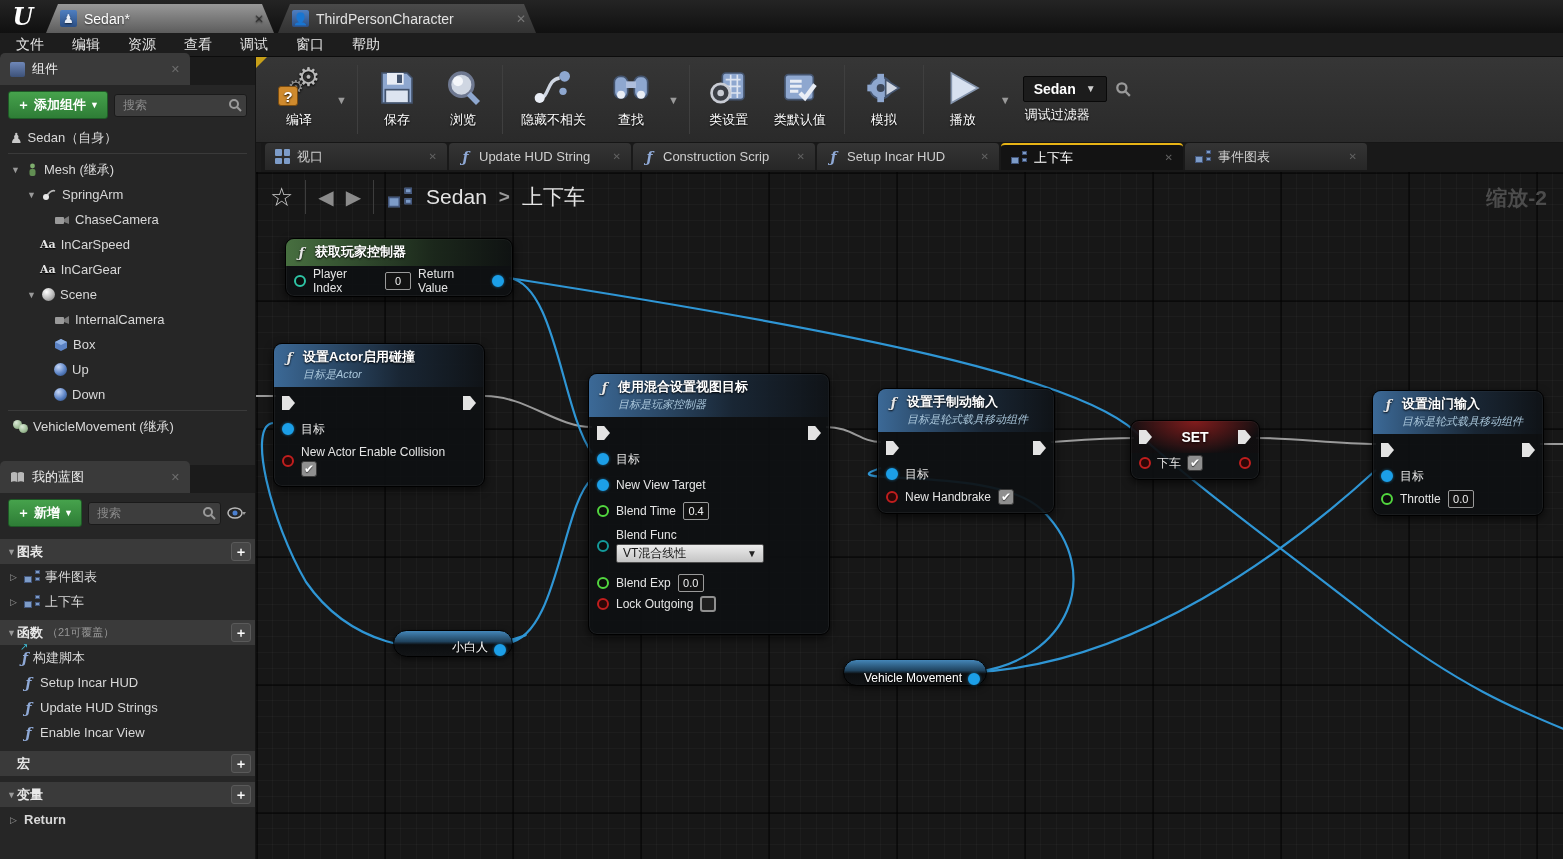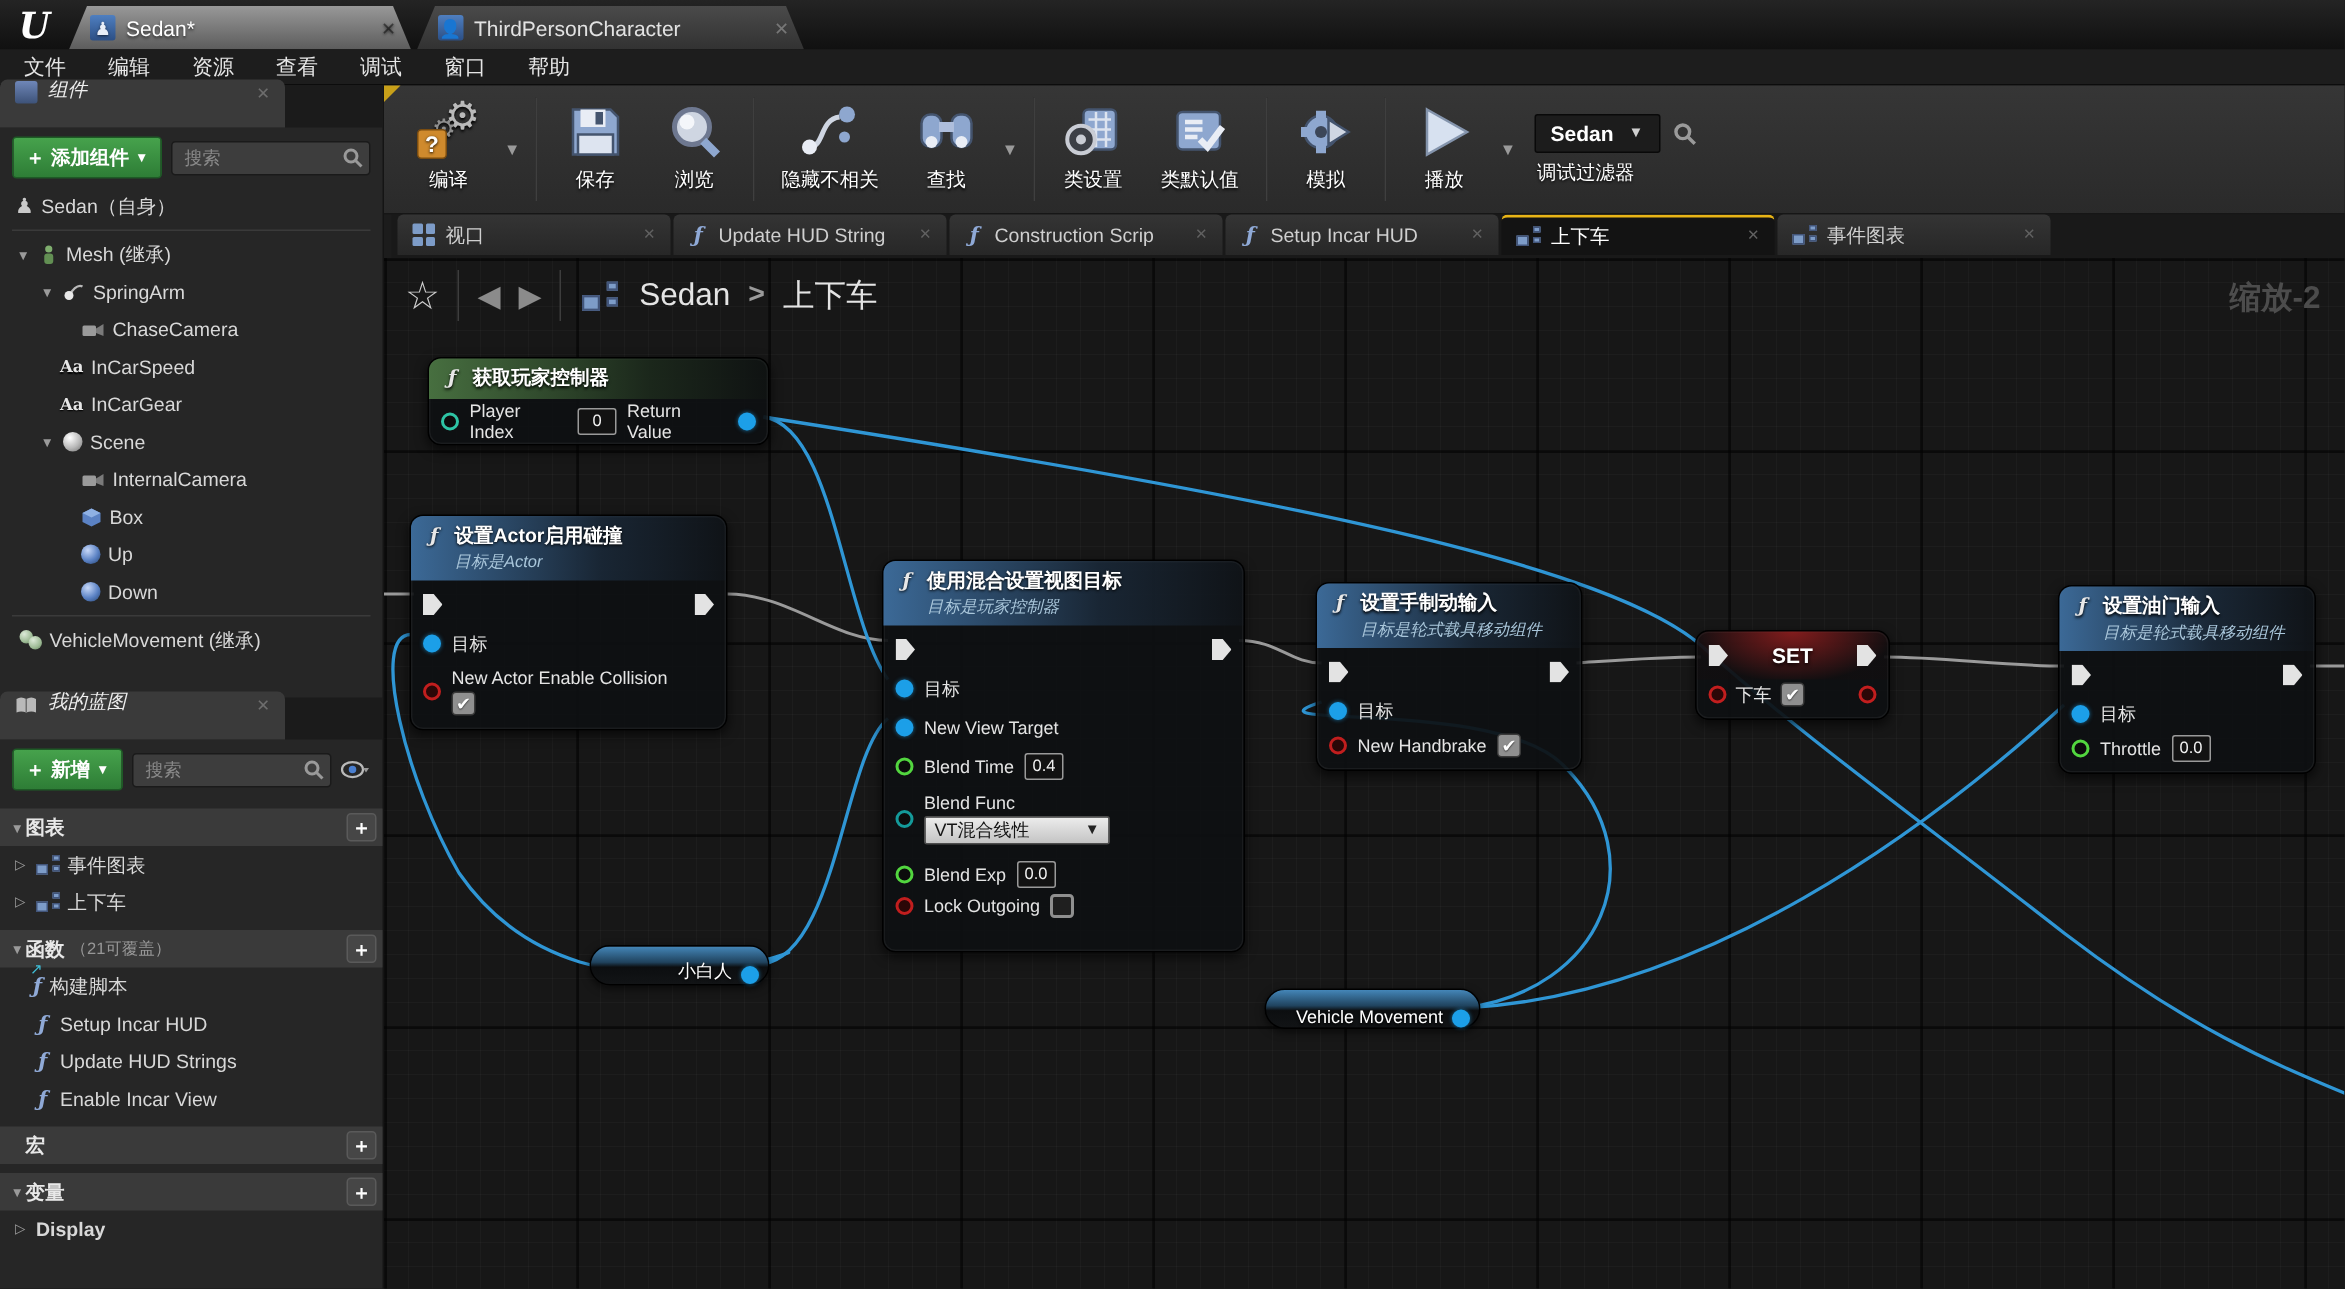--- a/index.html
+++ b/index.html
@@ -26,22 +26,22 @@
   
   #menubar { position:absolute; left:0; top:33px; width:1563px; height:24px; background:#1d1d1d;
              display:flex; align-items:center; gap:28px; padding-left:16px; font-size:14px; color:#e6e6e6;
              border-bottom:1px solid #0c0c0c; }
   #menubar span { cursor:default; }
 
   
   #sidebar { position:absolute; left:0; top:57px; width:256px; height:802px; background:#262626;
              border-right:1px solid #141414; }
   .ptabstrip { height:28px; background:#1b1b1b; display:flex; align-items:flex-end; }
-  .ptab { height:26px; background:#3a3a3a; border-radius:5px 5px 0 0; display:flex; align-items:flex-end;
-          gap:7px; padding:16px 10px; font-size:13px; color:#eee; position:relative; min-width:190px;font-style:italic; }
+  .ptab { height:26px; background:#3a3a3a; border-radius:5px 5px 0 0; display:flex; align-items:center;
+          gap:7px; padding:16px 10px; font-size:13px; color:#eee; position:relative; min-width:190px; }
   .ptab .pclose { margin-left:auto; color:#6d6d6d; font-size:11px; }
   .paddrow { display:flex; align-items:center; gap:6px; padding:6px 8px; }
   .greenbtn { background:linear-gradient(#46a24c,#2e7d36); border:1px solid #1e5a26; border-radius:3px;
               color:#fff; font-weight:bold; font-size:13px; padding:4px 8px; display:flex; align-items:center; gap:4px; }
   .searchbox { flex:1; position:relative; }
   .searchbox input { width:100%; height:23px; background:#3d3d3d; border:1px solid #1a1a1a; border-radius:3px;
                      color:#ddd; font-size:12px; padding:0 24px 0 8px; outline:none; }
   .searchbox input::placeholder { color:#8a8a8a; }
   .mag { position:absolute; right:5px; top:4px; width:14px; height:14px; }
   .trow { display:flex; align-items:center; gap:5px; height:25px; font-size:13px; color:#d8d8d8; }
@@ -144,21 +144,21 @@
   .pin.teal  { border-color:#2ec4a5; }
   .pin.green { border-color:#52d63f; }
   .pin.enum  { border-color:#149a9a; }
   .pin.red   { border-color:#c11e1e; background:#2b0707; }
   .vbox { min-width:26px; height:18px; border:1px solid #9a9a9a; background:#121212; border-radius:2px;
           color:#f0f0f0; font-size:11px; display:flex; align-items:center; justify-content:center; padding:0 4px; }
   .chk { width:16px; height:16px; border-radius:3px; background:#8f8f8f; border:1px solid #3a3a3a;
          color:#fff; font-size:12px; display:flex; align-items:center; justify-content:center;
          text-shadow:0 1px 1px #333; }
   .chk.off { background:#1f1f1f; border:2px solid #8f8f8f; }
-  .dd { width:124px; height:19px; background:linear-gradient(#ececec,#c4c4c4); border:1px solid #4d4d4d;
+  .dd { width:148px; height:19px; background:linear-gradient(#ececec,#c4c4c4); border:1px solid #4d4d4d;
         border-radius:2px; color:#141414; font-size:12px; display:flex; align-items:center;
         justify-content:space-between; padding:0 6px; }
   .dd .ddcar { font-size:10px; color:#222; }
   .setnode .nhead-set { height:32px; border-radius:8px 8px 0 0; display:flex; align-items:center;
         background:radial-gradient(ellipse at 50% 0%, rgba(150,30,30,.85), rgba(30,6,6,.15) 75%);
         padding:0 8px; }
   .setnode .settitle { flex:1; text-align:center; font-weight:bold; font-size:14px; color:#fff;
         text-shadow:0 1px 3px #000; }
   .pillnode { position:absolute; height:27px; border-radius:14px; border:1px solid #000;
         background:linear-gradient(180deg,#4486b8 0%,#20435e 42%,#0c0e10 55%,#121416 100%);
@@ -375,21 +375,21 @@
     <span style="margin-left:11px">宏</span>
     <span class="plusbtn">＋</span>
   </div>
   <div class="secthead">
     <span class="exp">▼</span>
     <span>变量</span>
     <span class="plusbtn">＋</span>
   </div>
   <div class="trow" style="padding-left:8px;font-weight:bold">
     <span class="exp">▷</span>
-    <span>Display</span>
+    <span>Return</span>
   </div>
 </div>
 
 <div id="toolbar">
   <div class="corner"></div>
   <div class="tbrow">
     <div class="tbtn">
       <span id="compile-ico" class="icowrap">
         <span class="g1">⚙</span>
           <span class="g2">⚙</span>

